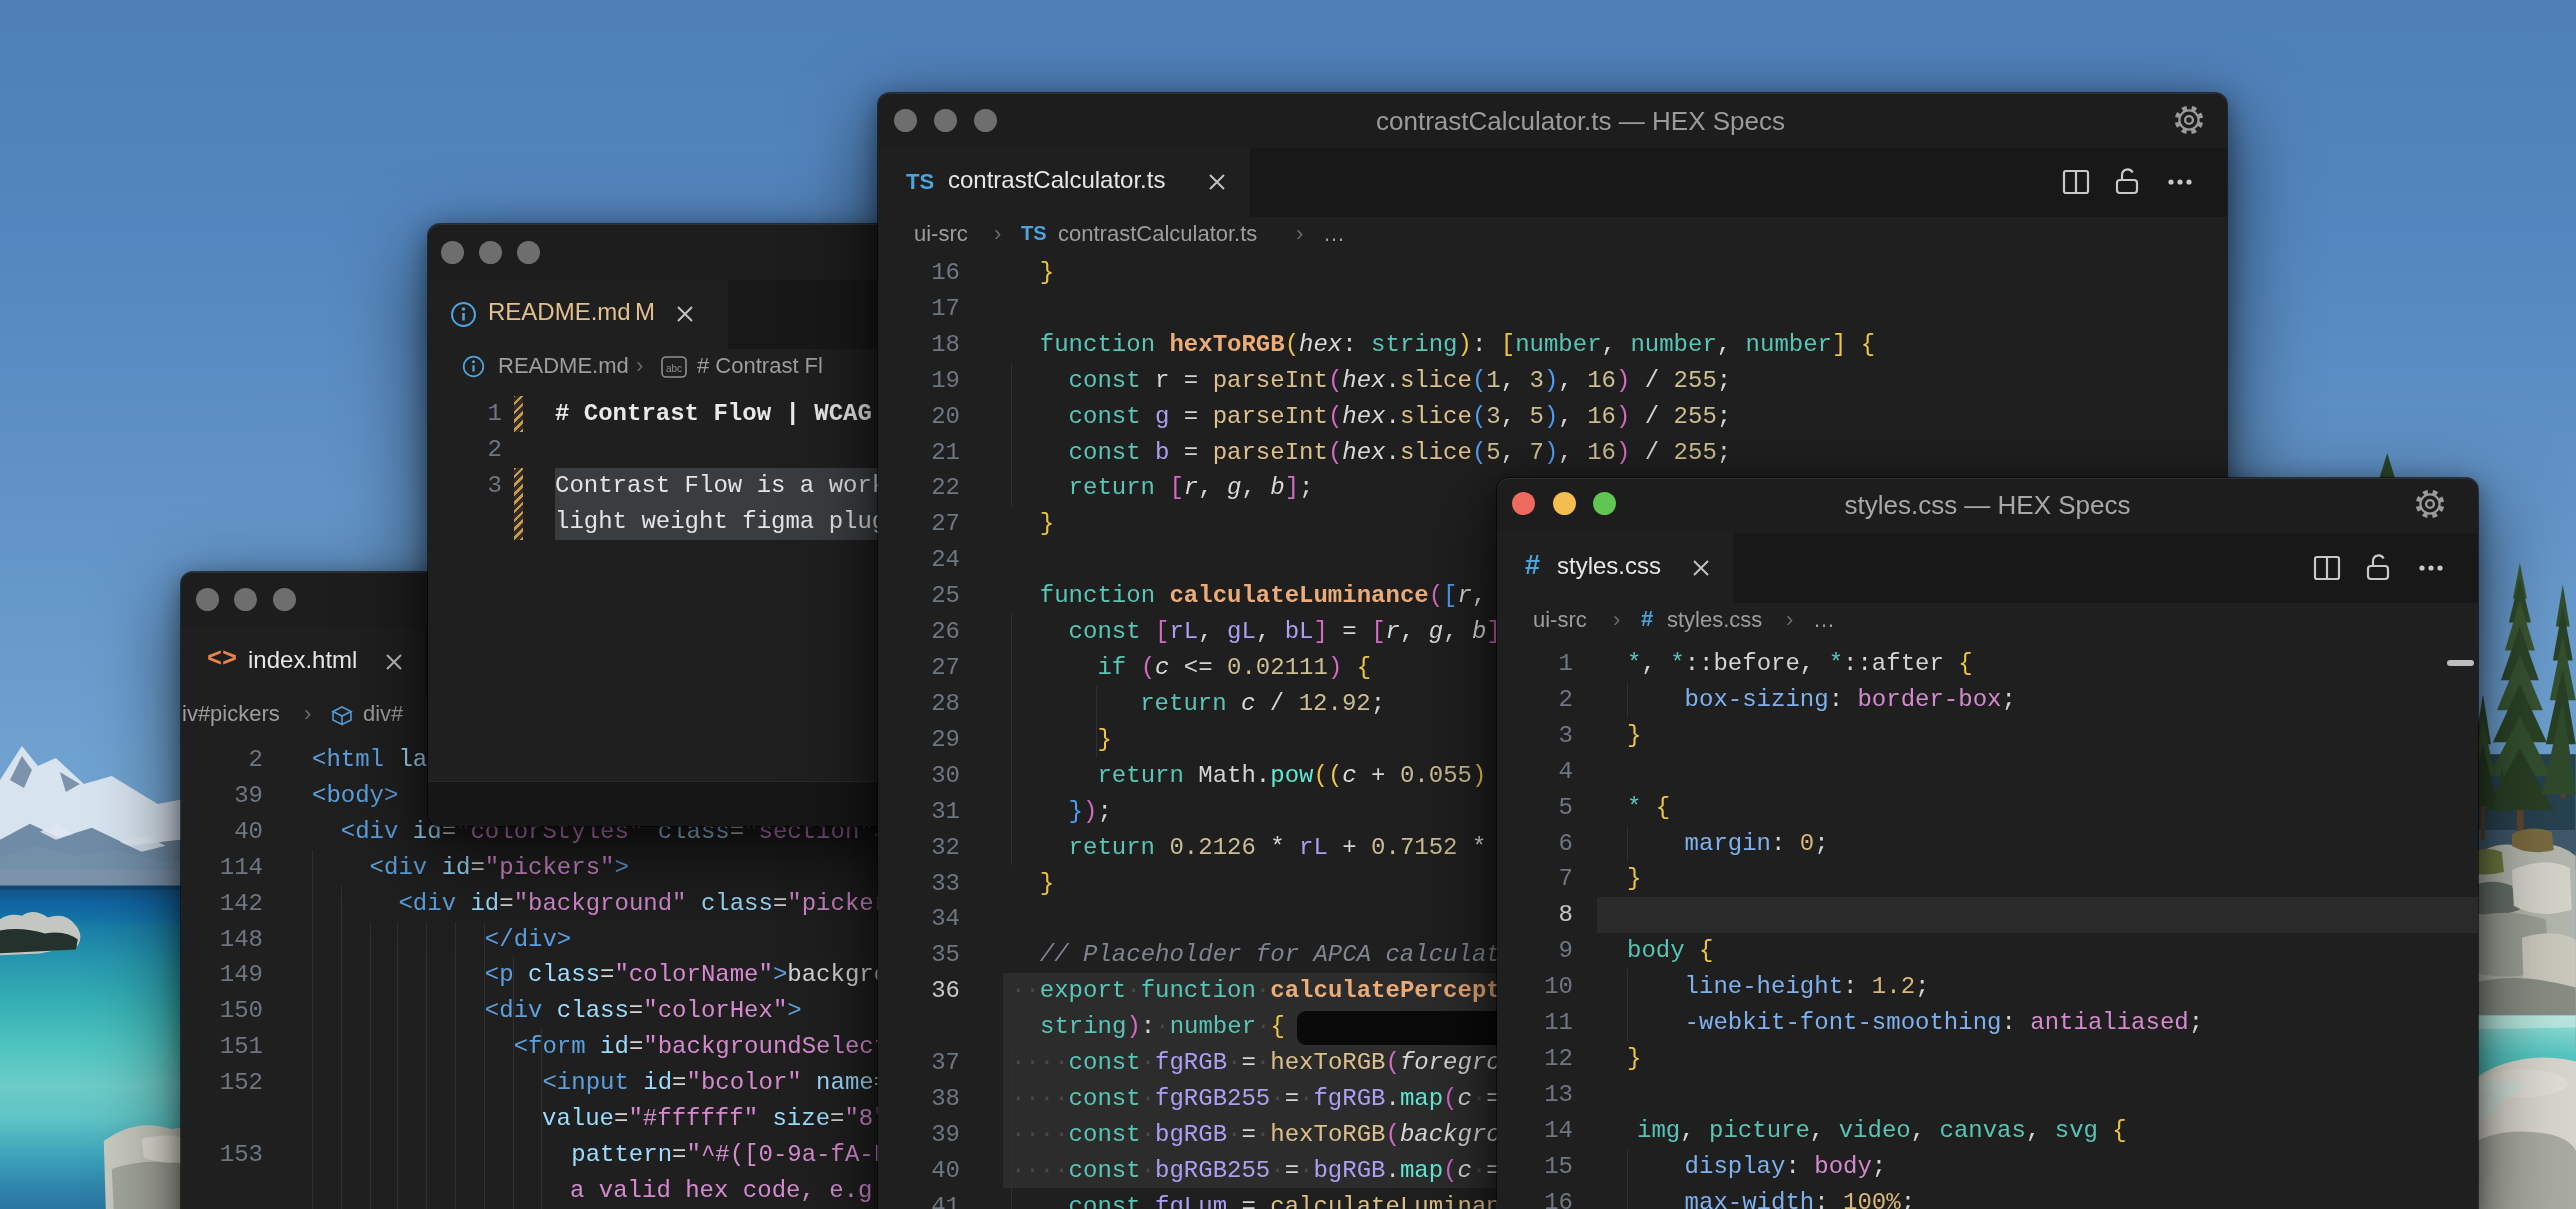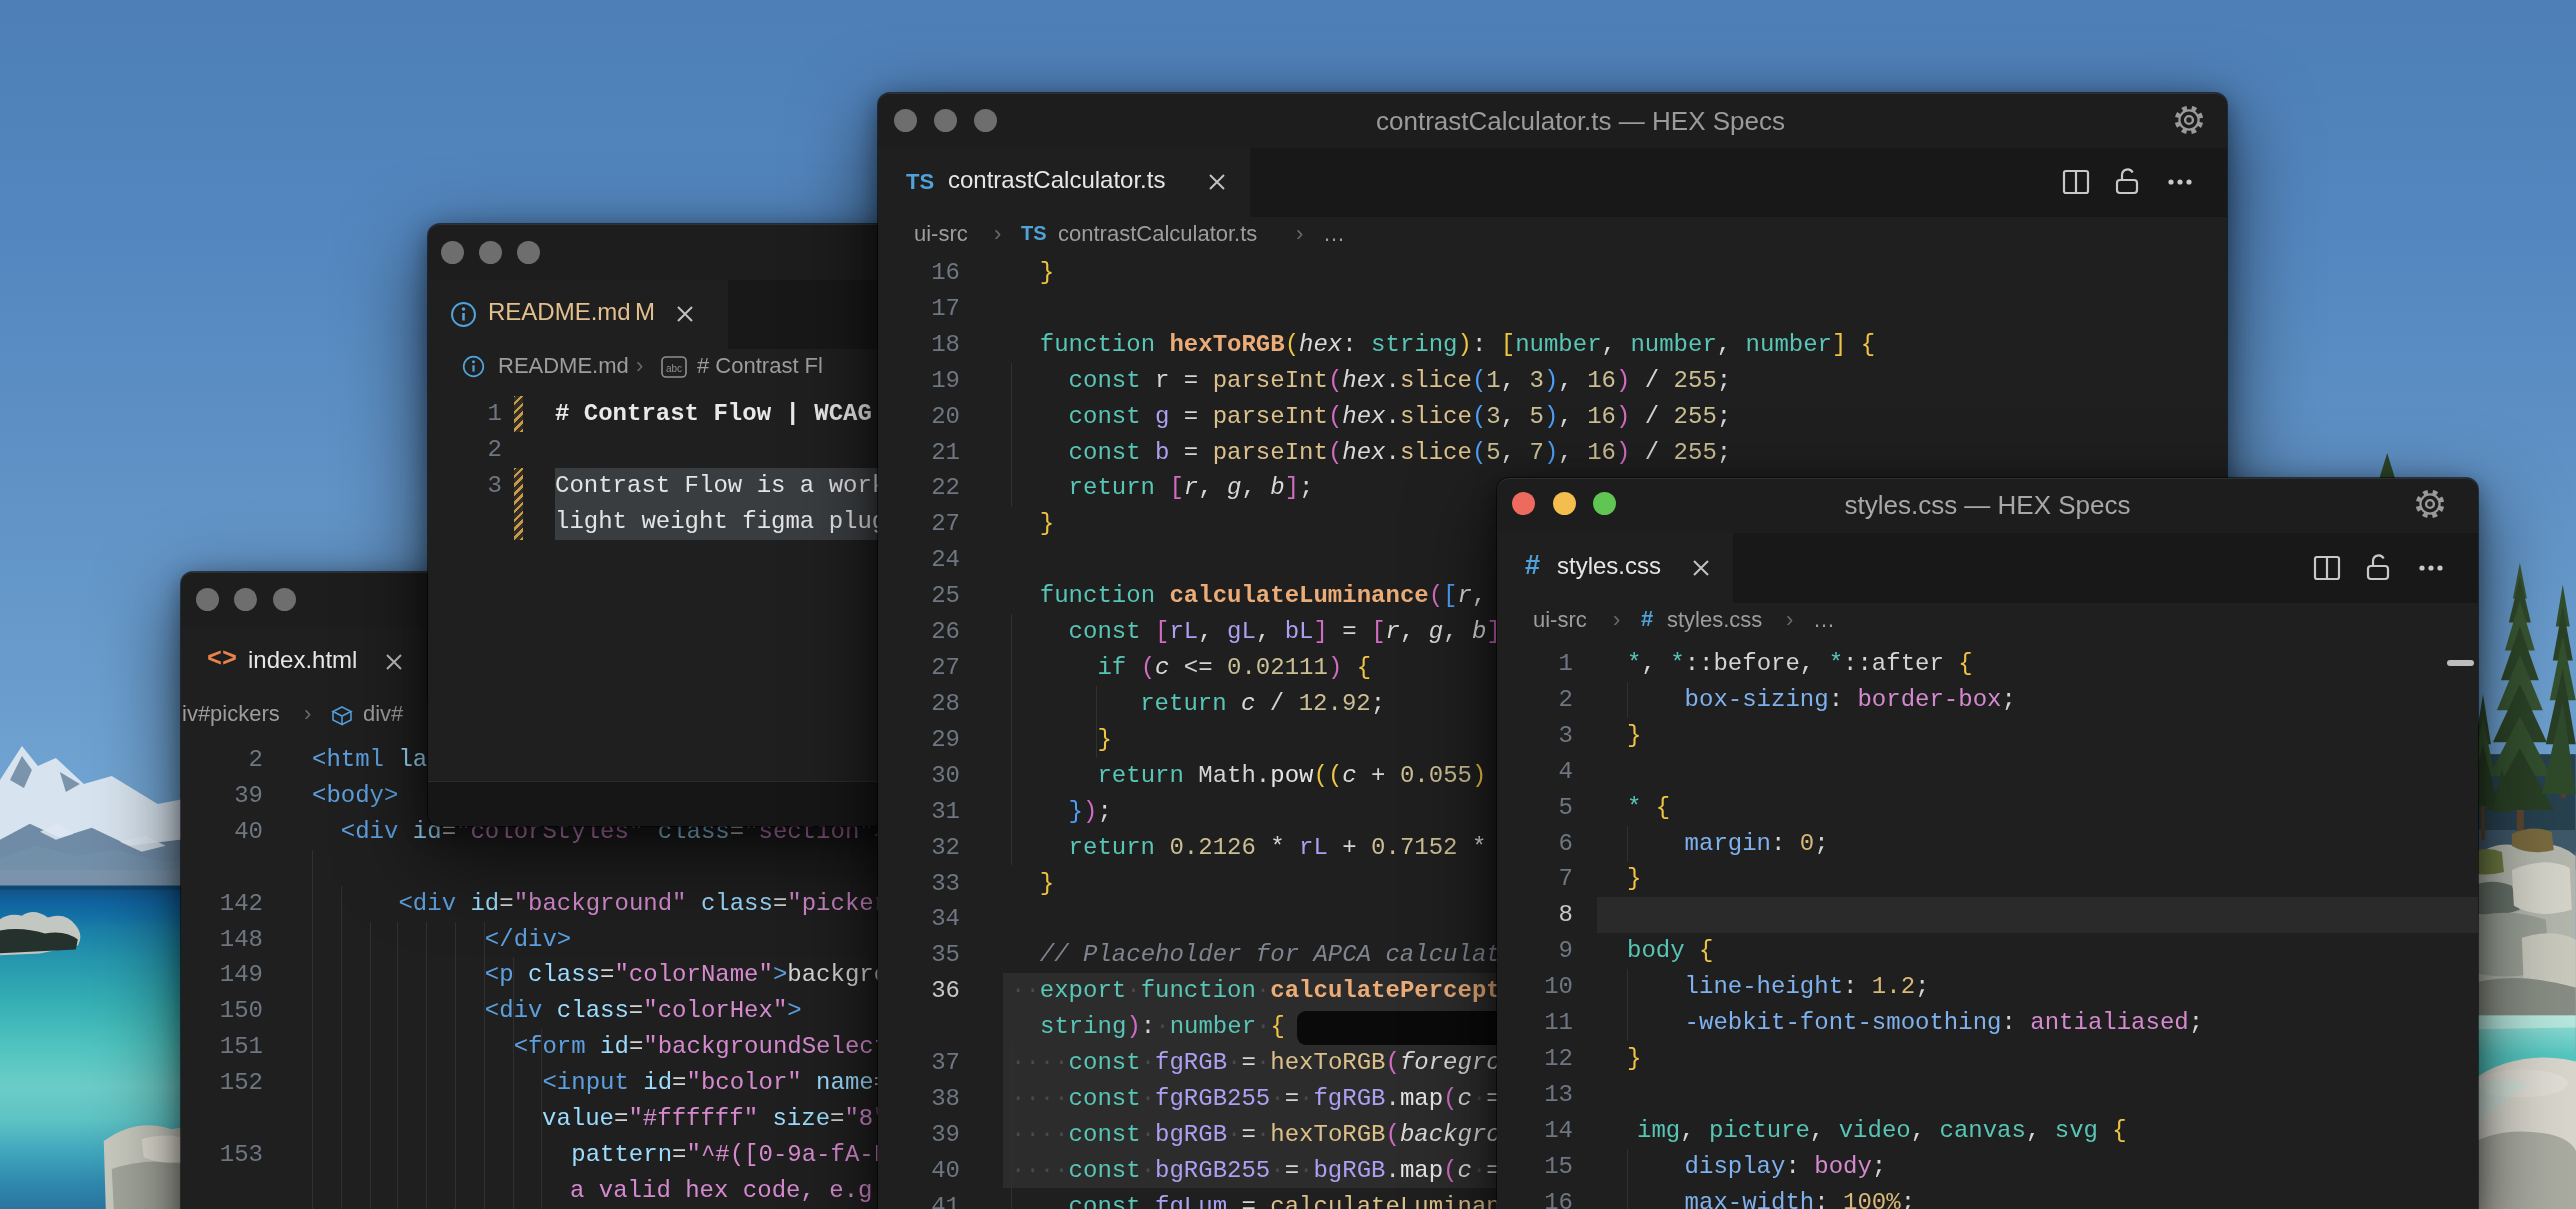--- a/index.html
+++ b/index.html
@@ -20,21 +20,21 @@
   .tablabel { position:absolute; font-size:24px; color:#E7E7E7; white-space:nowrap; }
   .crumbs { position:relative; background:#1F1F1F; font-size:22px; color:#9D9D9D; white-space:nowrap; }
   .ed { position:absolute; left:0; right:0; bottom:0; background:#1F1F1F; overflow:hidden; }
   .row { position:absolute; left:0; right:0; height:36px; line-height:36px;
     font-family:"Liberation Mono",monospace; font-size:24px; color:#D4D4D4; }
   .row .n { position:absolute; top:0; left:0; text-align:right; color:#6E7681; }
   .row .t { position:absolute; top:0; white-space:pre; }
   .kw   { color:#58C6B6; }
   .fn   { color:#EBAC77; font-weight:bold; }
   .call { color:#DCC08A; }
-  .mth  { color:#e5e5e5; }
+  .mth  { color:#5eead4; }
   .vr   { color:#ABA0F2; }
   .pm   { color:#D8D8D8; font-style:italic; }
   .nm   { color:#CBBE92; }
   .gold { color:#EFC443; }
   .pink { color:#D16BC4; }
   .blu  { color:#4D9EF8; }
   .cm   { color:#7F848E; font-style:italic; }
   .tag  { color:#5CA0E0; }
   .att  { color:#9CDCFE; }
   .str  { color:#D58AD0; }
@@ -167,20 +167,24 @@
           <span class="t" style="left:131px"><span class="tag">&lt;html</span> <span class="att">lang</span>=<span class="str">"en"</span><span class="tag">&gt;</span></span>
         </div>
     <div class="row" style="top:45px">
           <span class="n" style="width:82px">39</span>
           <span class="t" style="left:131px"><span class="tag">&lt;body&gt;</span></span>
         </div>
     <div class="row" style="top:81px">
           <span class="n" style="width:82px">40</span>
           <span class="t" style="left:131px">  <span class="tag">&lt;div</span> <span class="att">id</span>=<span class="str">"colorStyles"</span> <span class="att">class</span>=<span class="str">"section"</span><span class="tag">&gt;</span></span>
         </div>
+    <div class="row" style="top:117px">
+          <span class="n" style="width:82px">114</span>
+          <span class="t" style="left:131px">    <span class="tag">&lt;div</span> <span class="att">id</span>=<span class="str">"pickers"</span><span class="tag">&gt;</span></span>
+        </div>
     <div class="row" style="top:153px">
           <span class="n" style="width:82px">142</span>
           <span class="t" style="left:131px">      <span class="tag">&lt;div</span> <span class="att">id</span>=<span class="str">"background"</span> <span class="att">class</span>=<span class="str">"picker"</span><span class="tag">&gt;</span></span>
         </div>
     <div class="row" style="top:189px">
           <span class="n" style="width:82px">148</span>
           <span class="t" style="left:131px">            <span class="tag">&lt;/div&gt;</span></span>
         </div>
     <div class="row" style="top:224px">
           <span class="n" style="width:82px">149</span>

